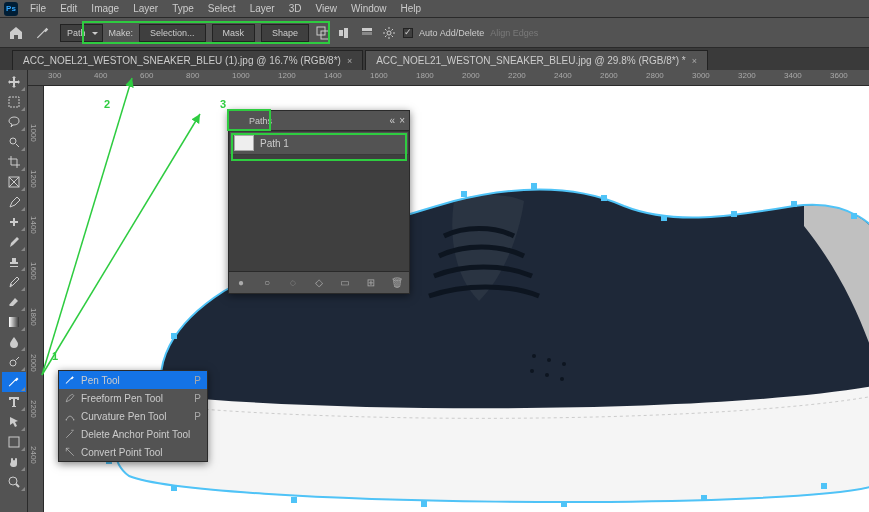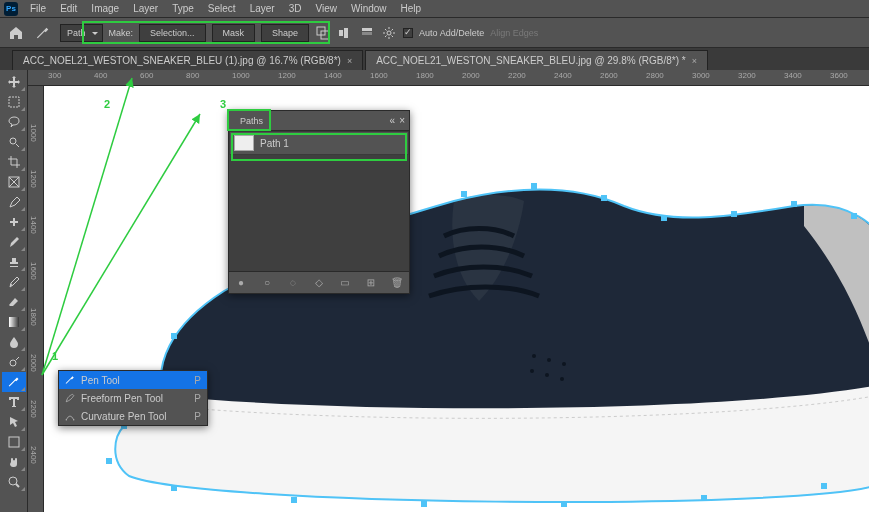--- a/index.html
+++ b/index.html
@@ -30,21 +30,21 @@
 .toolbar .tool::after{content:"";position:absolute;right:1px;bottom:1px;border:2px solid transparent;border-right-color:#888;border-bottom-color:#888;width:0;height:0}
 .canvas-area{flex:1;position:relative;background:#3a3a3a}
 .ruler-h{position:absolute;left:0;top:0;right:0;height:16px;background:#535353;border-bottom:1px solid #2a2a2a;display:flex;overflow:hidden}
 .ruler-h span{position:absolute;top:1px;font-size:8px;color:#aaa}
 .ruler-v{position:absolute;left:0;top:16px;bottom:0;width:16px;background:#535353;border-right:1px solid #2a2a2a}
 .ruler-v span{position:absolute;left:1px;font-size:8px;color:#aaa;writing-mode:vertical-rl}
 .canvas{position:absolute;left:16px;top:16px;right:0;bottom:0;background:#fff;overflow:hidden}
 .shoe{position:absolute;left:40px;top:40px;width:800px;height:380px}
 .anchor{width:6px;height:6px;background:#4fc3f7;position:absolute;transform:translate(-3px,-3px)}
 .panel{position:absolute;left:200px;top:40px;width:182px;background:#535353;border:1px solid #2a2a2a;box-shadow:0 2px 8px rgba(0,0,0,0.5)}
-.panel-hd{height:20px;display:flex;align-items:center;padding:0 11px;border-bottom:1px solid #2a2a2a;gap:4px;position:relative}
+.panel-hd{height:20px;display:flex;align-items:center;padding:0 20px;border-bottom:1px solid #2a2a2a;gap:4px;position:relative}
 .panel-hd .title{font-size:9px}
 .panel-hd .ctl{position:absolute;right:4px;display:flex;gap:4px;font-size:9px;color:#aaa}
 .panel-body{min-height:140px;background:#3f3f3f;padding:0}
 .path-row{display:flex;align-items:center;gap:6px;height:24px;background:#535353;padding:0 4px;border:1px solid #3a3a3a}
 .path-row .thumb{width:20px;height:16px;background:#eee;border:1px solid #aaa}
 .panel-ft{height:22px;display:flex;align-items:center;justify-content:center;gap:12px;border-top:1px solid #2a2a2a;background:#535353}
 .panel-ft span{width:14px;height:14px;display:flex;align-items:center;justify-content:center;cursor:pointer;color:#aaa}
 .flyout{position:absolute;left:30px;top:300px;width:150px;background:#535353;border:1px solid #2a2a2a;box-shadow:0 2px 8px rgba(0,0,0,0.5)}
 .flyout .item{height:18px;display:flex;align-items:center;padding:0 6px;gap:6px;font-size:9px;cursor:pointer}
 .flyout .item.sel{background:#1473e6}
@@ -383,20 +383,33 @@
       </div>
       <div class="item">
         <svg width="10" height="10" viewBox="0 0 16 16">
             <path d="M2 14Q8 2 14 14" fill="none" stroke="#ccc"></path>
             <circle cx="2" cy="14" r="1" fill="#ccc"></circle>
             <circle cx="14" cy="14" r="1" fill="#ccc"></circle>
           </svg>
         <span>Curvature Pen Tool</span>
         <span class="sc">P</span>
       </div>
+      <div class="item">
+        <svg width="10" height="10" viewBox="0 0 16 16">
+            <path d="M2 14L12 4" stroke="#ccc"></path>
+            <path d="M10 2h4" stroke="#ccc"></path>
+          </svg>
+        <span>Delete Anchor Point Tool</span>
+      </div>
+      <div class="item">
+        <svg width="10" height="10" viewBox="0 0 16 16">
+            <path d="M2 2l12 12M2 2v5M2 2h5" fill="none" stroke="#ccc"></path>
+          </svg>
+        <span>Convert Point Tool</span>
+      </div>
     </div>
 
     <svg class="arrow" style="left:0;top:0;width:840px;height:440px">
       <defs>
           <marker id="ah" markerWidth="8" markerHeight="8" refX="6" refY="3" orient="auto">
             <path d="M0 0L6 3L0 6z" fill="#2ecc40"></path>
           </marker>
         </defs>
       <line x1="14" y1="305" x2="104" y2="8" stroke="#2ecc40" stroke-width="1.5" marker-end="url(#ah)"></line>
       <line x1="14" y1="305" x2="172" y2="44" stroke="#2ecc40" stroke-width="1.5" marker-end="url(#ah)"></line>

